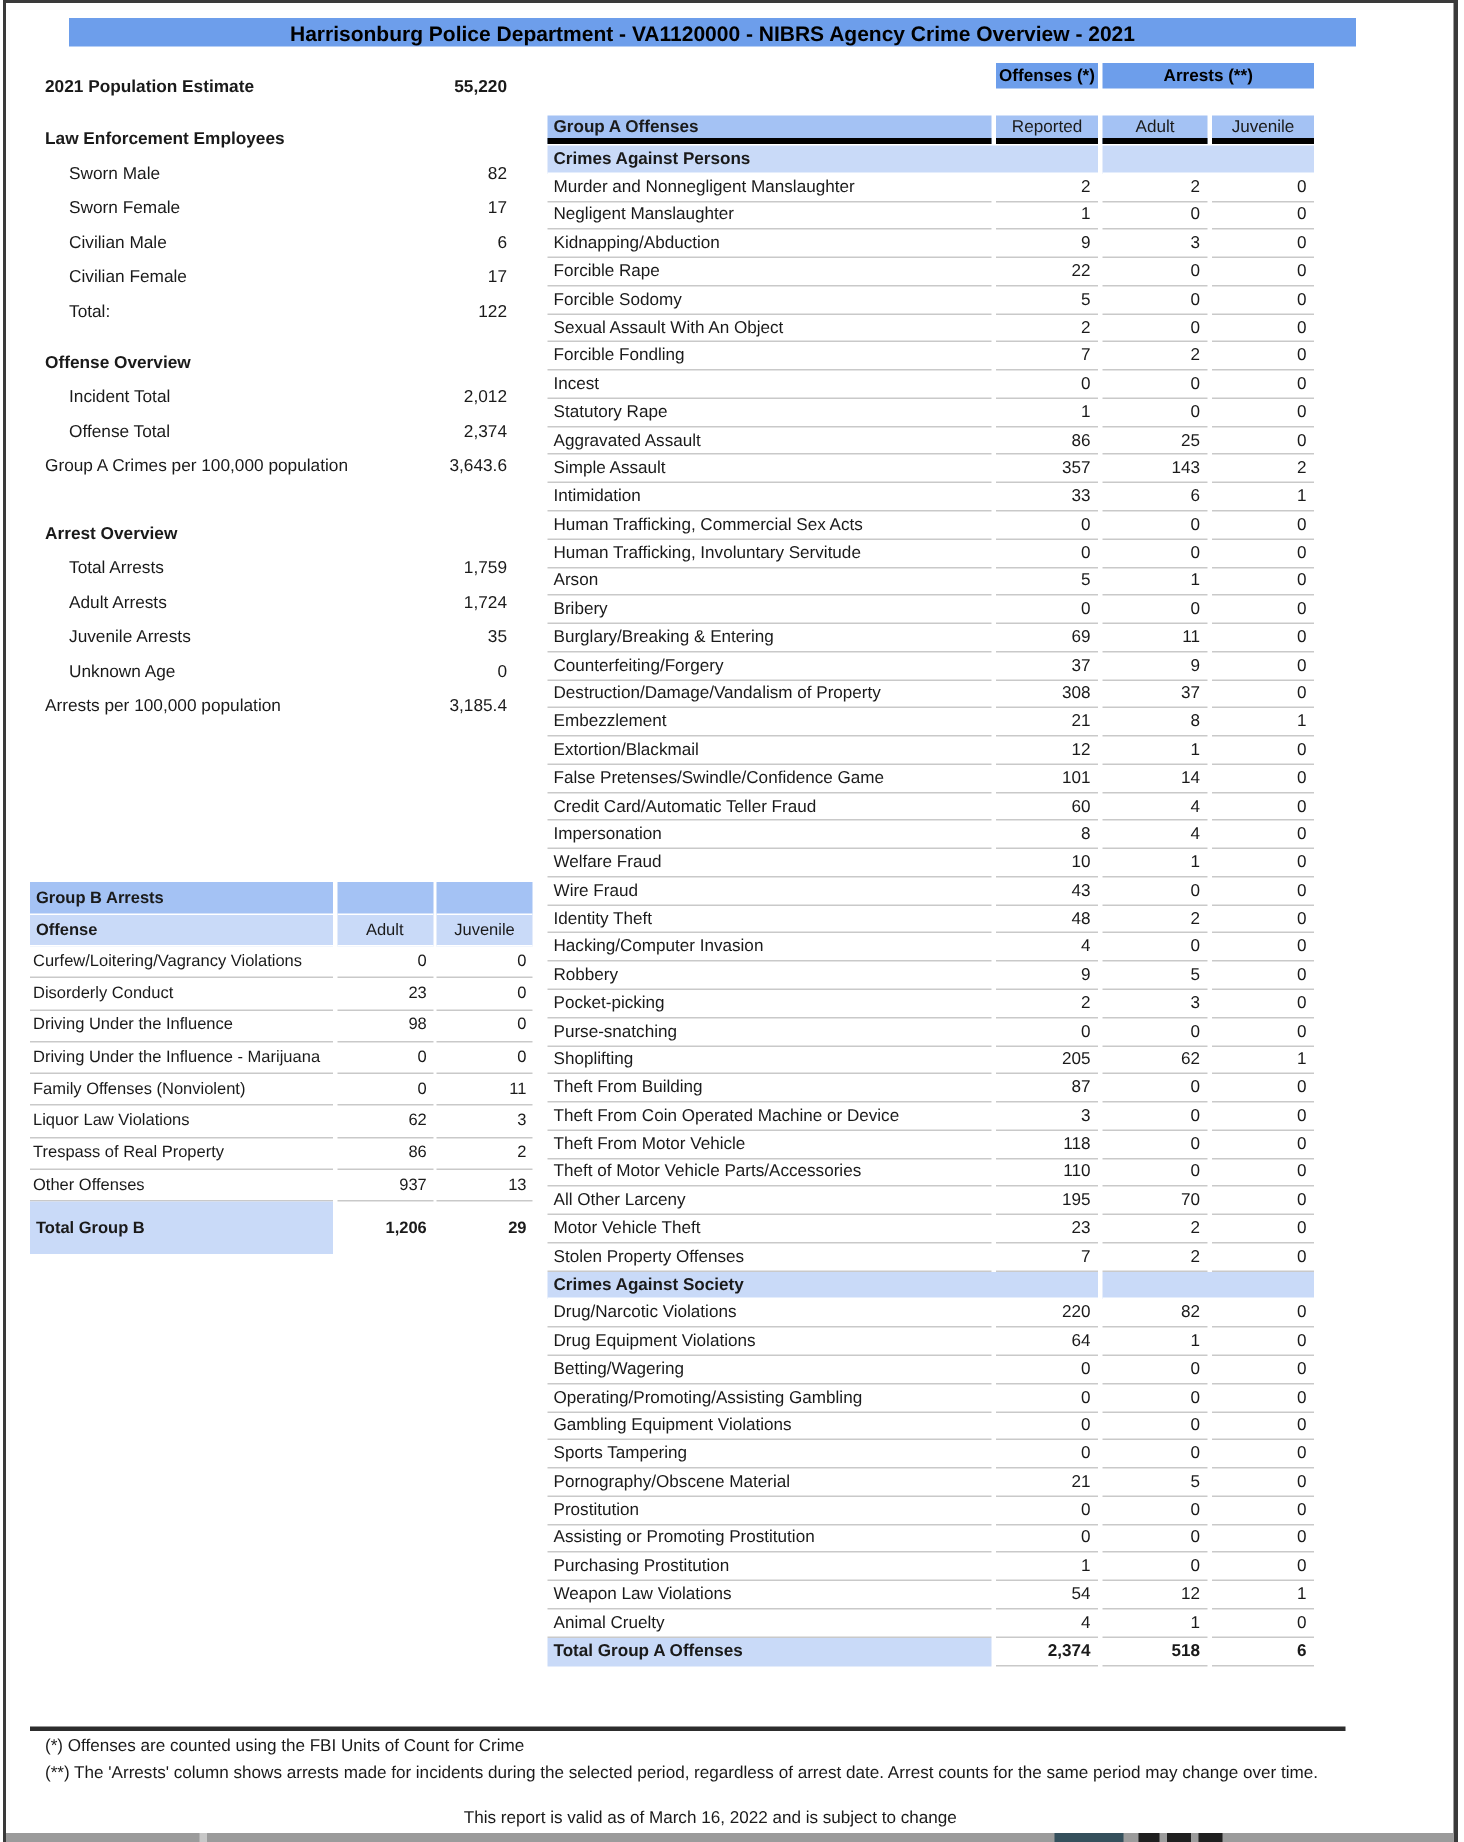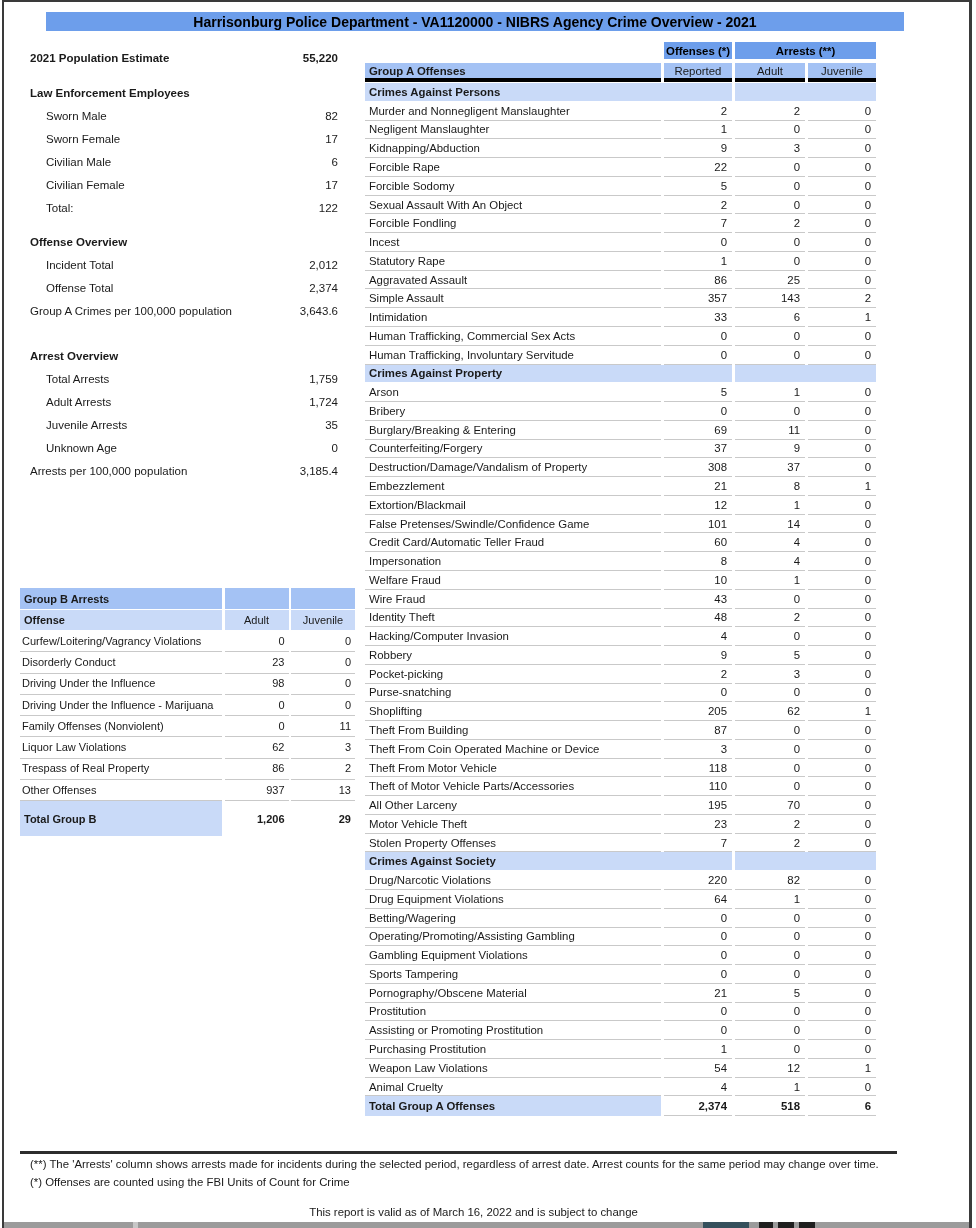--- a/index.html
+++ b/index.html
@@ -38,21 +38,21 @@
   .gb-data>div{min-height:21.3px;border-bottom:1px solid #c9c9c9;padding:1px 0 1px 2px;line-height:13px;}
   .gb-data .n{justify-content:flex-end;padding-right:4px;}
   .gb-total>div{height:35px;font-weight:bold;}
   .gb-total .t{background:var(--blue-light);padding-left:4px;}
   .gb-total .n{justify-content:flex-end;padding-right:4px;}
 
   
   .ga-table{position:absolute;left:365px;top:42px;width:511px;font-size:11.4px;}
   .ga-row{display:grid;grid-template-columns:296px 68px 70px 68px;column-gap:3px;}
   .ga-row>div{box-sizing:border-box;display:flex;align-items:center;}
-  .ga-h1{margin-bottom:4px;}
+  .ga-h1{margin-bottom:18px;}
   .ga-h1 .dk{background:var(--blue-dark);height:17px;font-weight:bold;justify-content:center;color:#000;}
   .ga-h2{margin-bottom:1px;}
   .ga-h2>div{background:var(--blue-mid);height:19px;border-bottom:4px solid #000000;}
   .ga-h2 .lab{font-weight:bold;padding-left:4px;}
   .ga-h2 .c{justify-content:center;}
   .ga-sec>div{background:var(--blue-light);height:18.8px;border-bottom:1.5px solid #fff;}
   .ga-sec .t{font-weight:bold;padding-left:4px;}
   .ga-data>div{height:18.78px;border-bottom:1px solid #c9c9c9;}
   .ga-data .lab{padding-left:4px;white-space:nowrap;}
   .ga-num{justify-content:flex-end;padding-right:5px;}
@@ -303,24 +303,20 @@
         <div class="ga-num">0</div>
         <div class="ga-num">0</div>
         <div class="ga-num">0</div>
       </div>
       <div class="ga-row ga-data">
         <div class="lab">Human Trafficking, Involuntary Servitude</div>
         <div class="ga-num">0</div>
         <div class="ga-num">0</div>
         <div class="ga-num">0</div>
       </div>
-      <div class="ga-row ga-sec">
-        <div class="t" style="grid-column:1/3">Crimes Against Property</div>
-        <div style="grid-column:3/5"></div>
-      </div>
       <div class="ga-row ga-data">
         <div class="lab">Arson</div>
         <div class="ga-num">5</div>
         <div class="ga-num">1</div>
         <div class="ga-num">0</div>
       </div>
       <div class="ga-row ga-data">
         <div class="lab">Bribery</div>
         <div class="ga-num">0</div>
         <div class="ga-num">0</div>
@@ -544,22 +540,22 @@
         <div class="t">Total Group A Offenses</div>
         <div class="ga-num">2,374</div>
         <div class="ga-num">518</div>
         <div class="ga-num">6</div>
       </div>
     </div>
 </div>
 
 <div class="foot-rule"></div>
 <div class="footnotes">
+  <div>(*) Offenses are counted using the FBI Units of Count for Crime</div>
   <div>(**) The 'Arrests' column shows arrests made for incidents during the selected period, regardless of arrest date.  Arrest counts for the same period may change over time.</div>
-  <div>(*) Offenses are counted using the FBI Units of Count for Crime</div>
 </div>
 <div class="valid-line">This report is valid as of  March 16, 2022 and is subject to change</div>
 
 <div class="bottom-strip">
   <div class="strip-mark" style="left:699px;width:46px;background:#35505c"></div>
   <div class="strip-mark" style="left:755px;width:14px;background:#1f1f1f"></div>
   <div class="strip-mark" style="left:774px;width:16px;background:#1f1f1f"></div>
   <div class="strip-mark" style="left:795px;width:16px;background:#1f1f1f"></div>
   <div class="strip-mark" style="left:129px;width:5px;background:#c7c7c7"></div>
 </div>

